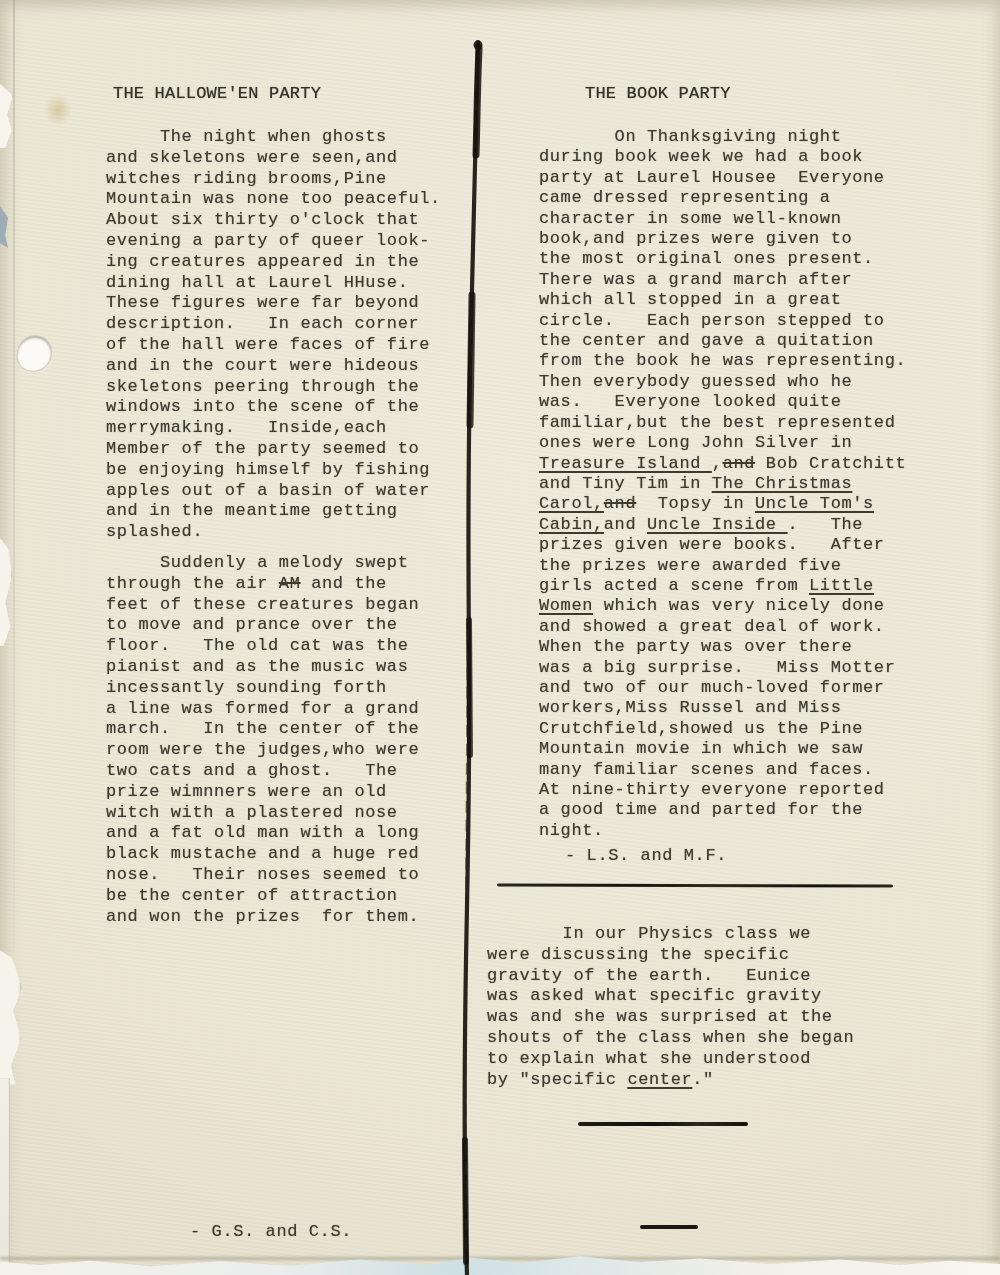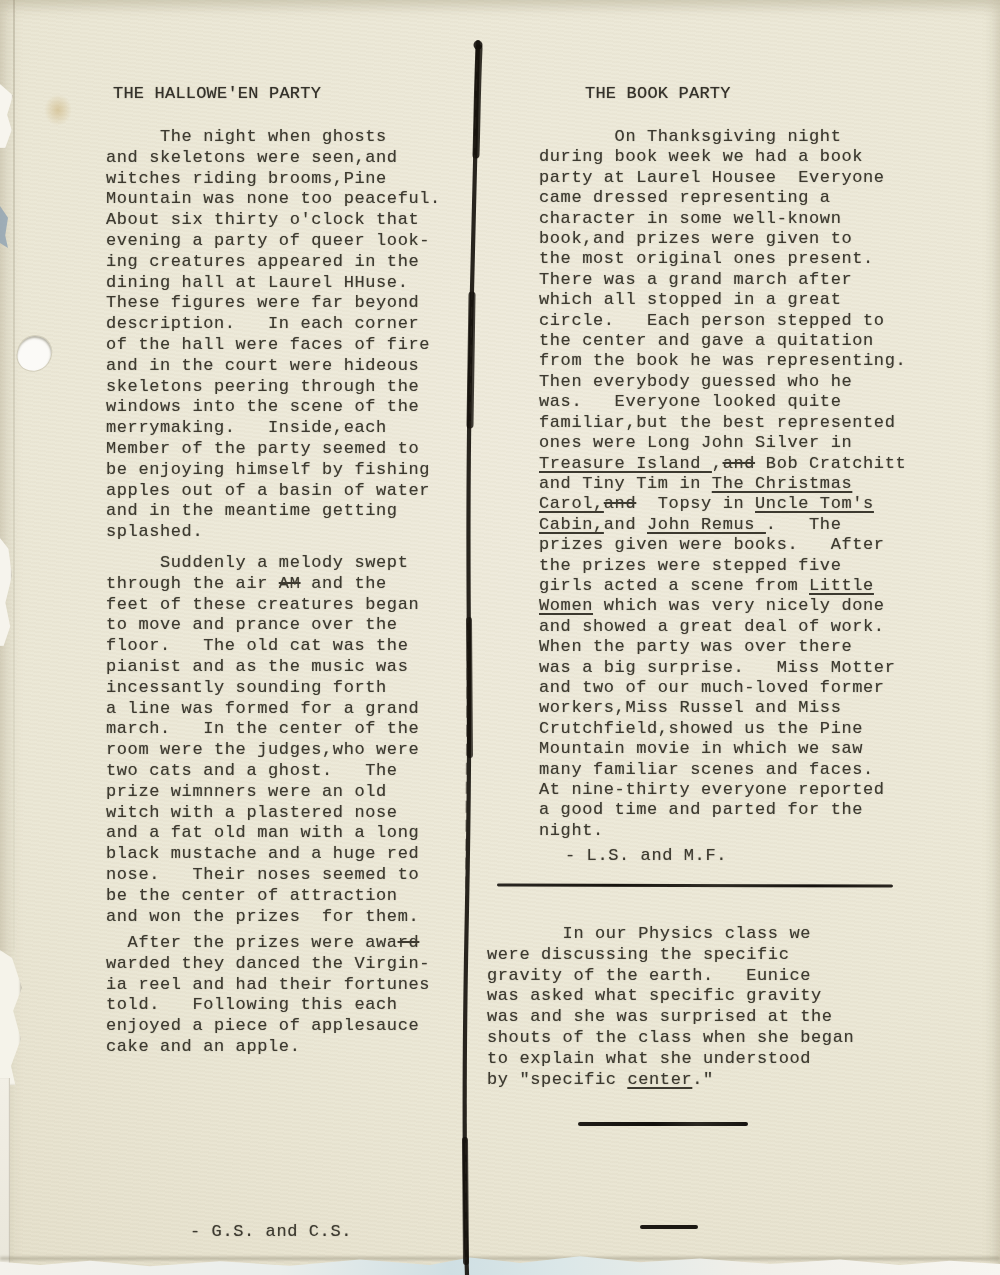--- a/index.html
+++ b/index.html
@@ -113,26 +113,20 @@
 of the hall were faces of fire
 and in the court were hideous
 skeletons peering through the
 windows into the scene of the
 merrymaking.   Inside,each
 Member of the party seemed to
 be enjoying himself by fishing
 apples out of a basin of water
 and in the meantime getting
 splashed.</span></div>
-  <div class="t" style="left:106px;top:933px"><span>  After the prizes were awa</span><span class="s">rd</span><span>
-warded they danced the Virgin-
-ia reel and had their fortunes
-told.   Following this each
-enjoyed a piece of applesauce
-cake and an apple.</span></div>
   <div class="t" style="left:190px;top:1222px">- G.S. and C.S.</div>
 
   <div class="t title" style="left:585px;top:84px">THE BOOK PARTY</div>
   <div class="t rstory" style="left:495px;top:127px"><span>       On Thanksgiving night
 during book week we had a book
 party at Laurel Housee  Everyone
 came dressed representing a
 character in some well-known
 book,and prizes were given to
 the most original ones present.
@@ -141,23 +135,23 @@
 circle.   Each person stepped to
 the center and gave a quitation
 from the book he was representing.
 Then everybody guessed who he
 was.   Everyone looked quite
 familiar,but the best represented
 ones were Long John Silver in
 </span><span class="u">Treasure Island </span><span>,</span><span class="s">and</span><span> Bob Cratchitt
 and Tiny Tim in </span><span class="u">The Christmas
 Carol,</span><span class="s">and</span><span>  Topsy in </span><span class="u">Uncle Tom's
-Cabin,</span><span>and </span><span class="u">John Remus </span><span>.   The
+Cabin,</span><span>and </span><span class="u">Uncle Inside </span><span>.   The
 prizes given were books.   After
-the prizes were stepped five
+the prizes were awarded five
 girls acted a scene from </span><span class="u">Little
 Women</span><span> which was very nicely done
 and showed a great deal of work.
 When the party was over there
 was a big surprise.   Miss Motter
 and two of our much-loved former
 workers,Miss Russel and Miss
 Crutchfield,showed us the Pine
 Mountain movie in which we saw
 many familiar scenes and faces.

